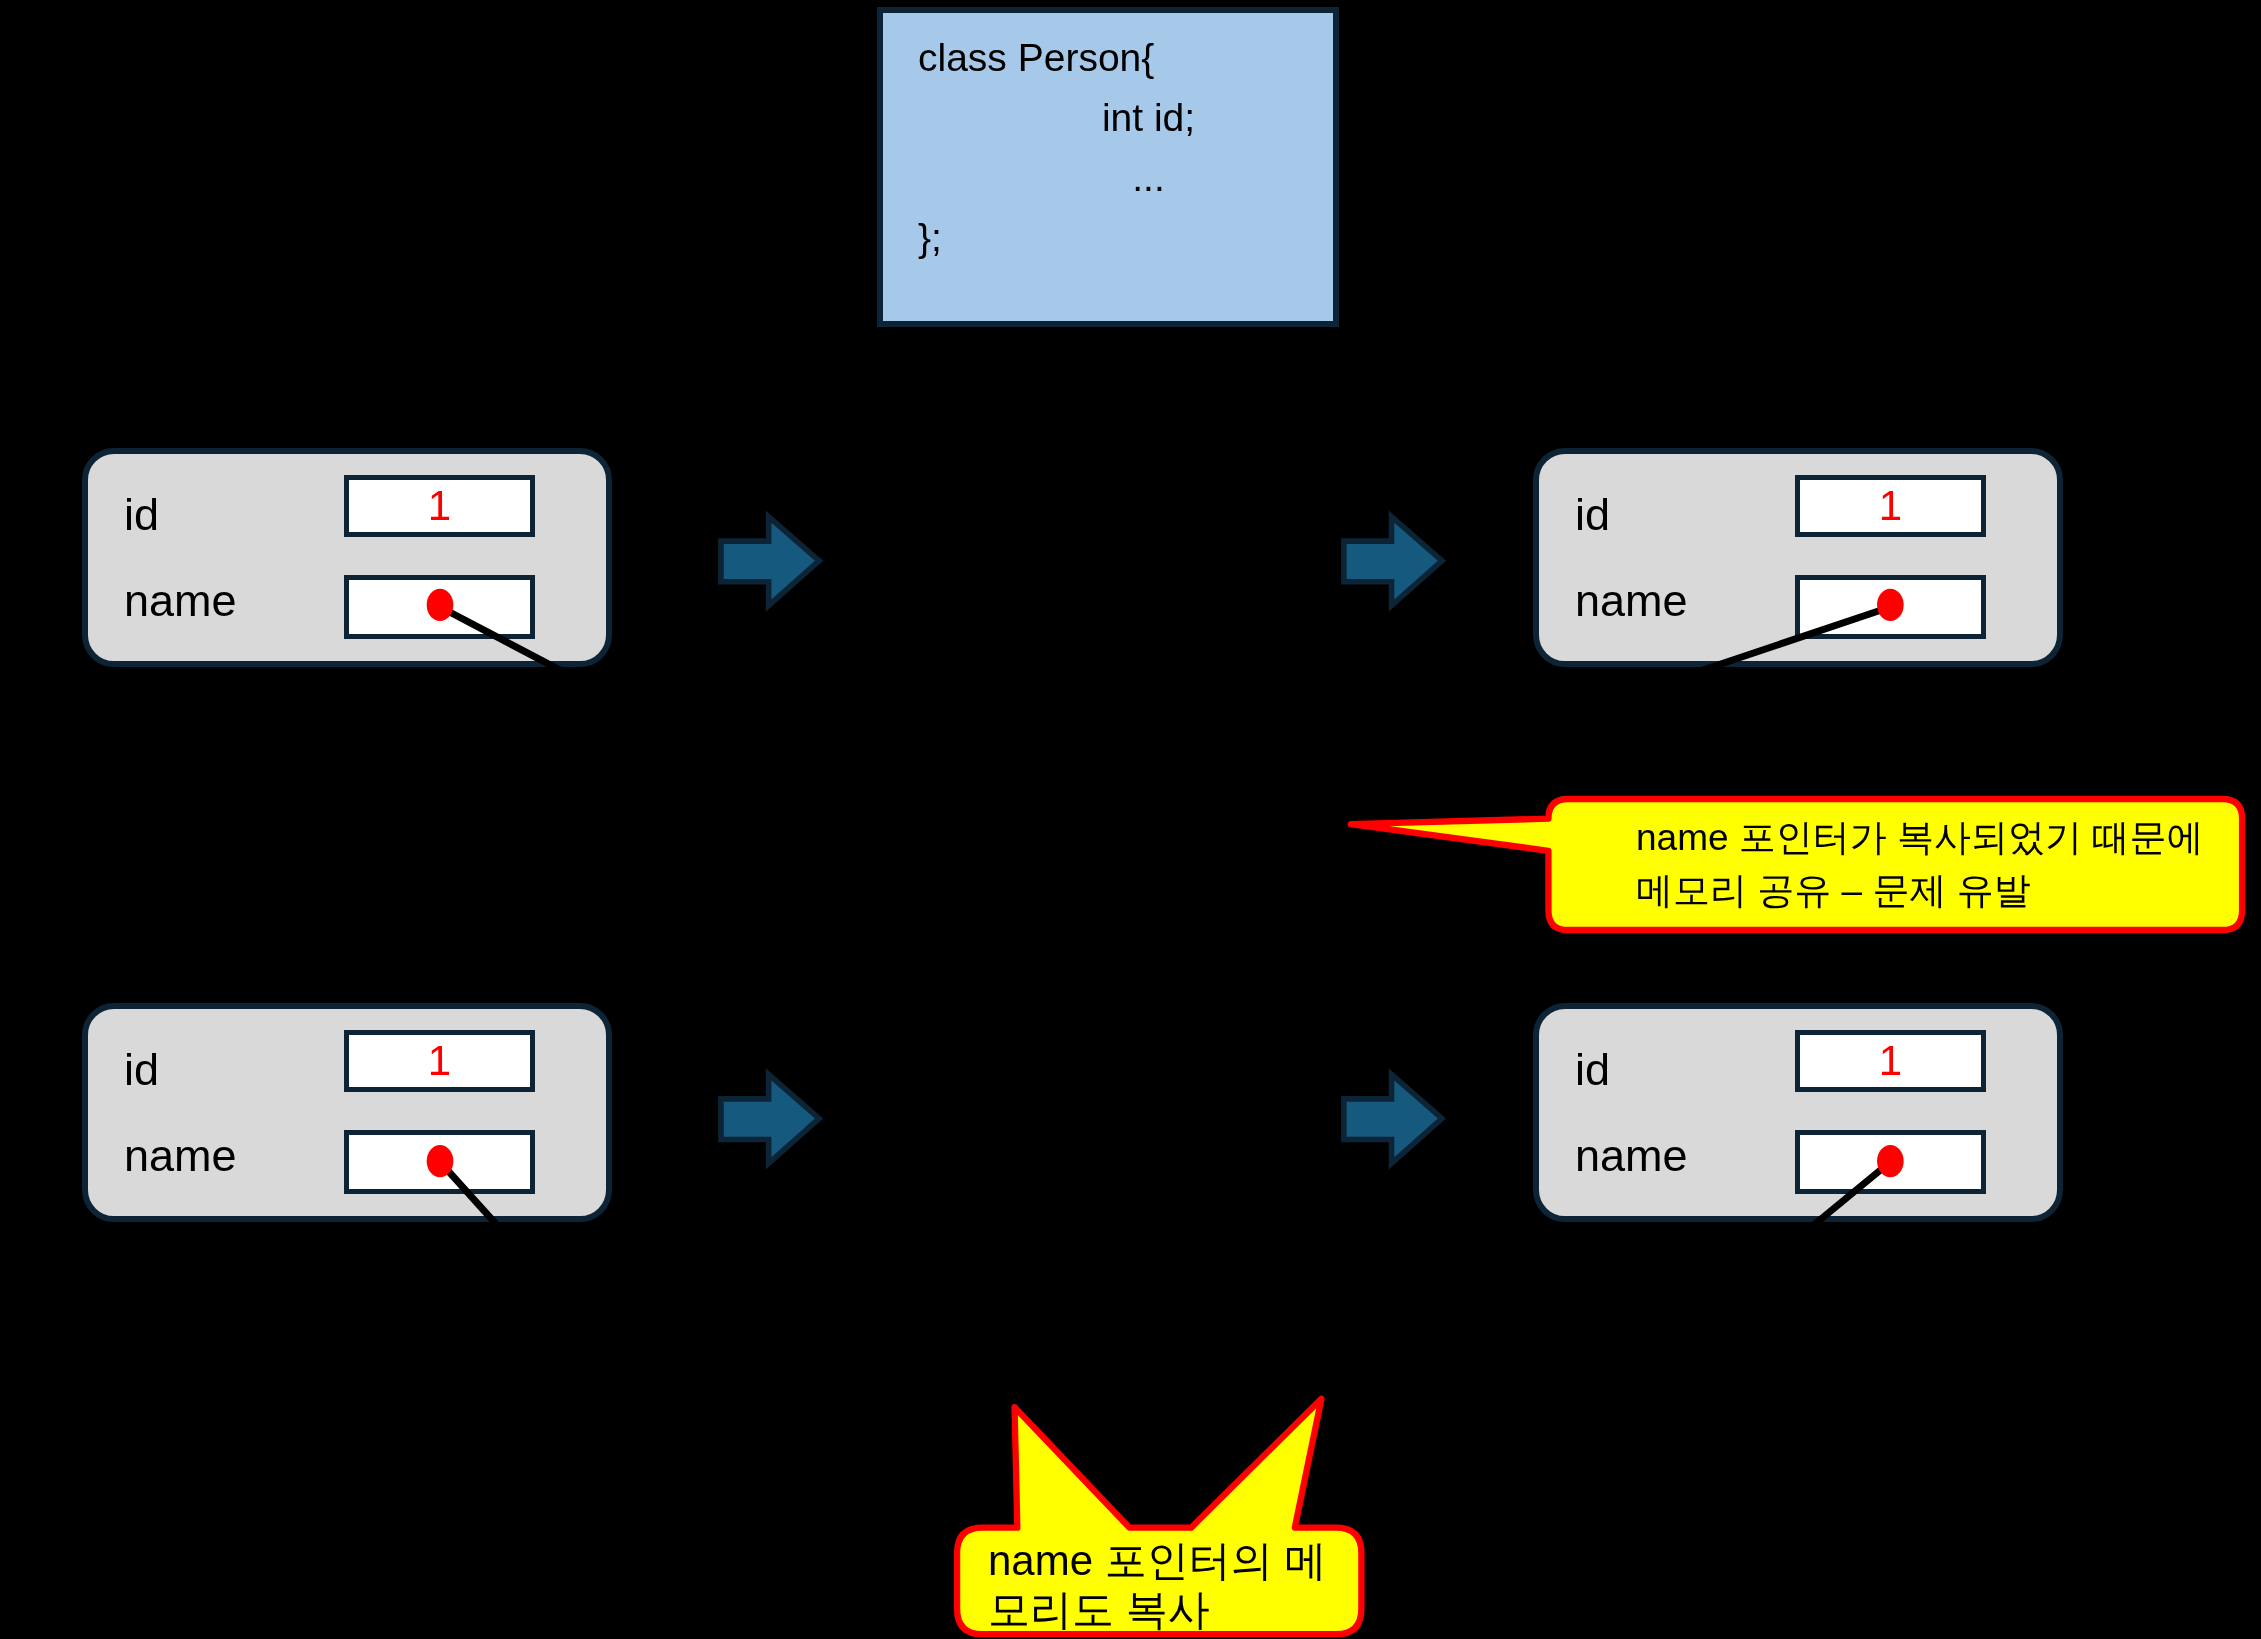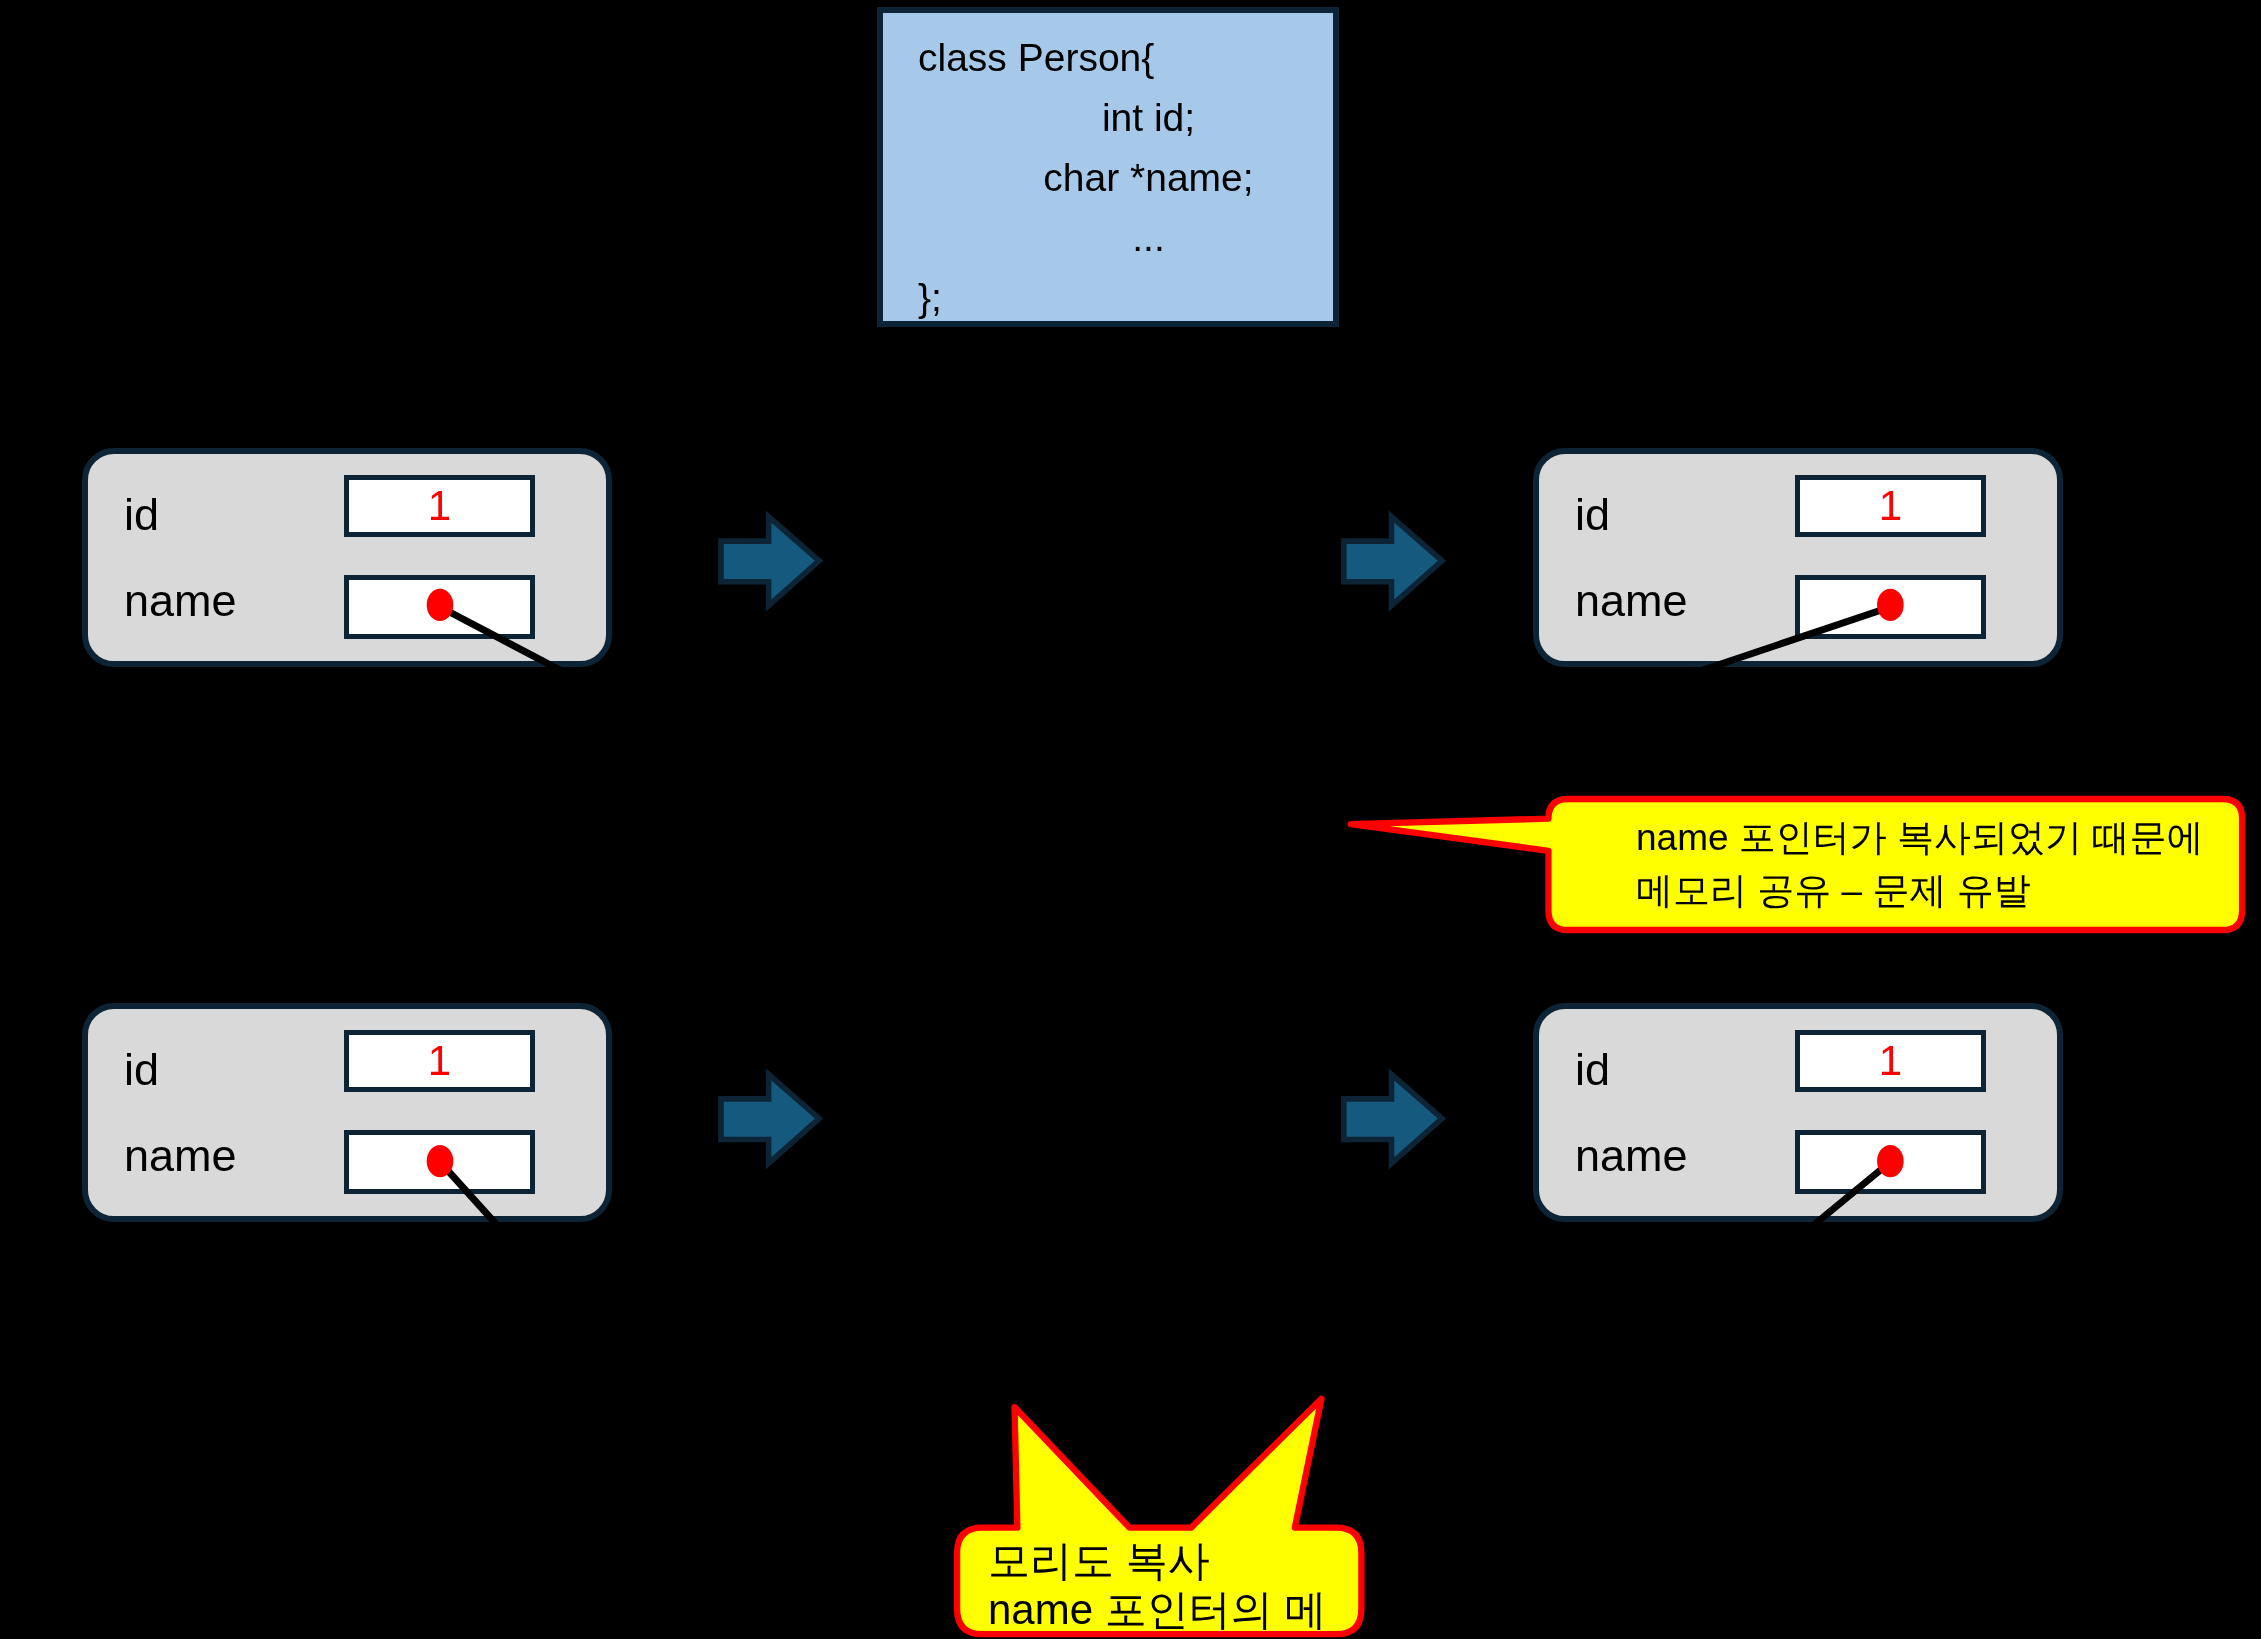--- a/index.html
+++ b/index.html
@@ -62,21 +62,20 @@
   .callout-text.deep{left:988px;top:1536px;font-size:42px;line-height:49px;}
 </style>
 </head>
 <body>
 
 <div id="canvas">
 
   <div class="codebox">
     <div class="codeline">class Person{</div>
     <div class="codeline indent">int id;</div>
-    <div class="codeline indent">char *name;</div>
     <div class="codeline indent">...</div>
     <div class="codeline">};</div>
   </div>
 
   <div class="pbox" style="left:82px;top:448px;">
     <div class="flabel id-row">id</div>
     <div class="vbox id-row">
       <span class="vval">1</span>
     </div>
     <div class="flabel name-row">name</div>
@@ -134,18 +133,18 @@
          L 1700 2180 L 1886 1996 L 1848 2180 L 1907 2180 Q 1943 2180 1943 2216
          L 1943 2296 Q 1943 2332 1907 2332 L 1402 2332 Q 1366 2332 1366 2296 Z"></path>
   </svg>
 
   <div class="callout-text shared">
     <div>name 포인터가 복사되었기 때문에</div>
     <div>메모리 공유 – 문제 유발</div>
   </div>
 
   <div class="callout-text deep">
+    <div>name 포인터의 메</div>
     <div>모리도 복사</div>
-    <div>name 포인터의 메</div>
   </div>
 
 </div>
 
 
 </body></html>

